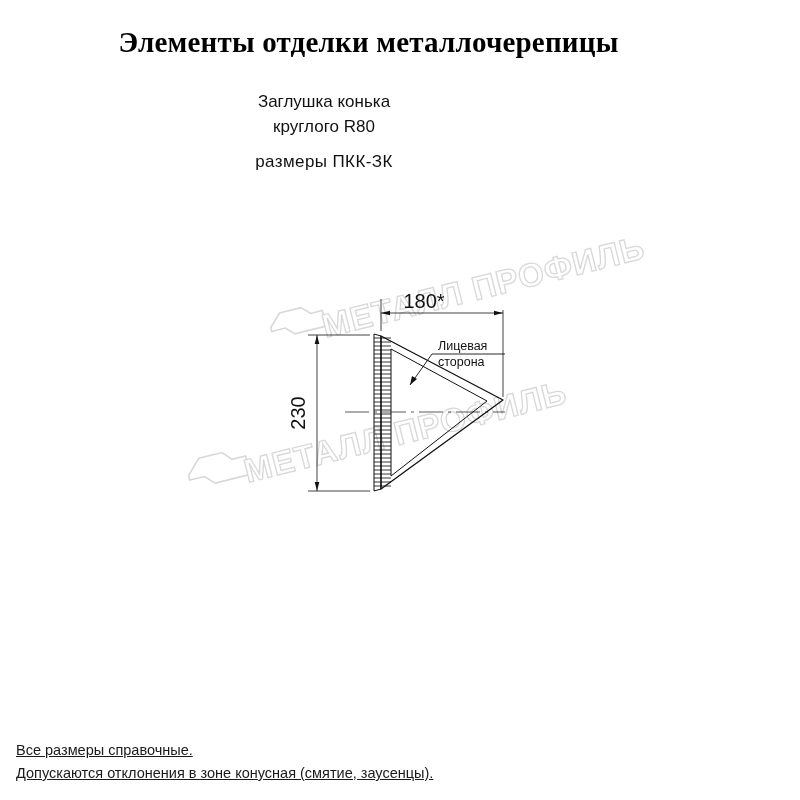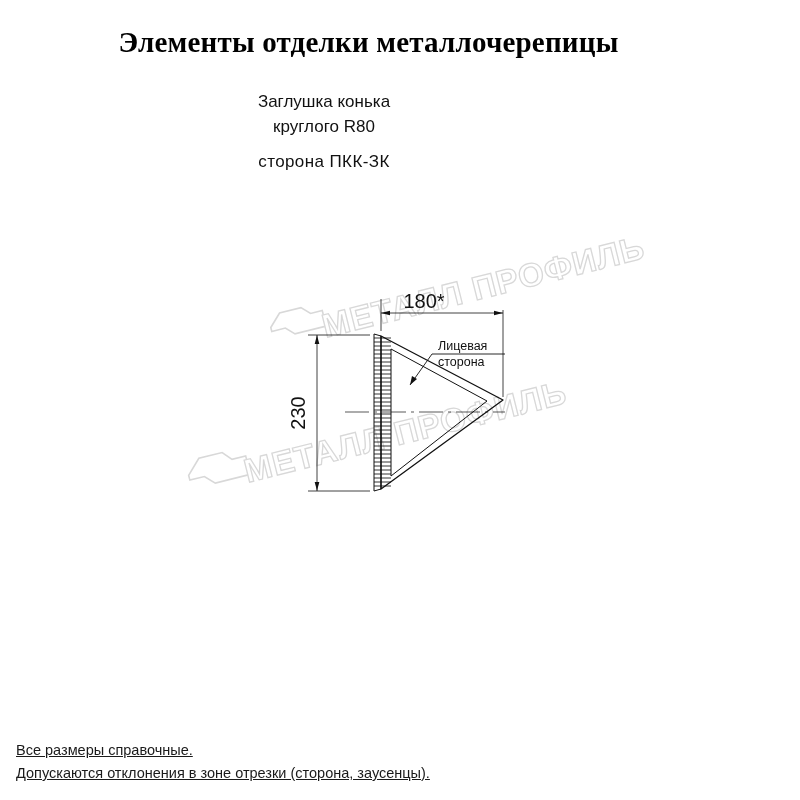--- a/index.html
+++ b/index.html
@@ -97,21 +97,21 @@
 </style>
 </head>
 <body>
 
 <div class="main-title">Элементы отделки металлочерепицы</div>
 
 <div class="sub-title sub-1">Заглушка конька</div>
 
 <div class="sub-title sub-2">круглого R80</div>
 
-<div class="sub-title sub-3">сторона   ПКК-ЗК</div>
+<div class="sub-title sub-3">размеры   ПКК-ЗК</div>
 
 <svg class="wm-shape" style="left:262px; top:295px;" width="70" height="52" viewBox="0 0 70 52">
   <g transform="rotate(-14 35 26)">
     <path d="M8 26 L20 14 L42 14 L50 22 L62 22 L62 38 L30 38 L22 30 L8 30 Z" fill="none" stroke="#d8d8d8" stroke-width="1.6"></path>
   </g>
 </svg>
 
 <svg class="wm-shape" style="left:180px; top:440px;" width="76" height="58" viewBox="0 0 76 58">
   <g transform="rotate(-14 38 29)">
     <path d="M8 28 L22 14 L46 14 L54 23 L68 23 L68 42 L32 42 L23 33 L8 33 Z" fill="none" stroke="#d8d8d8" stroke-width="1.6"></path>
@@ -205,13 +205,13 @@
     <line x1="410" y1="385" x2="432" y2="354"></line>
     <line x1="432" y1="354" x2="505" y2="354"></line>
     <path d="M410 385 L412 376 L417 379 Z" fill="#111111" stroke="none"></path>
   </g>
   <text class="lbl" x="438" y="350" font-size="12.5">Лицевая</text>
   <text class="lbl" x="438" y="366" font-size="12.5">сторона</text>
 
 </svg>
 
 <div class="footer footer-1">Все размеры справочные.</div>
-<div class="footer footer-2">Допускаются отклонения в зоне отрезки (сторона, заусенцы).</div>
+<div class="footer footer-2">Допускаются отклонения в зоне конусная (смятие, заусенцы).</div>
 
 </body></html>

